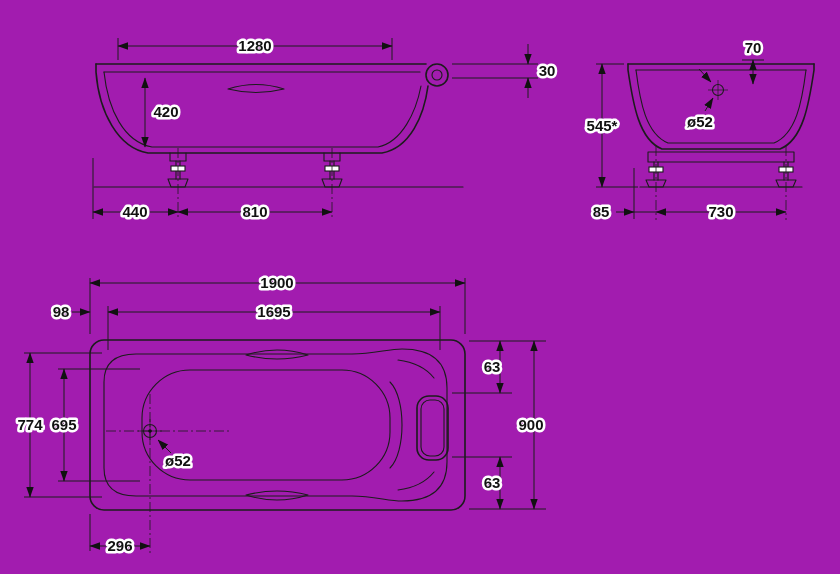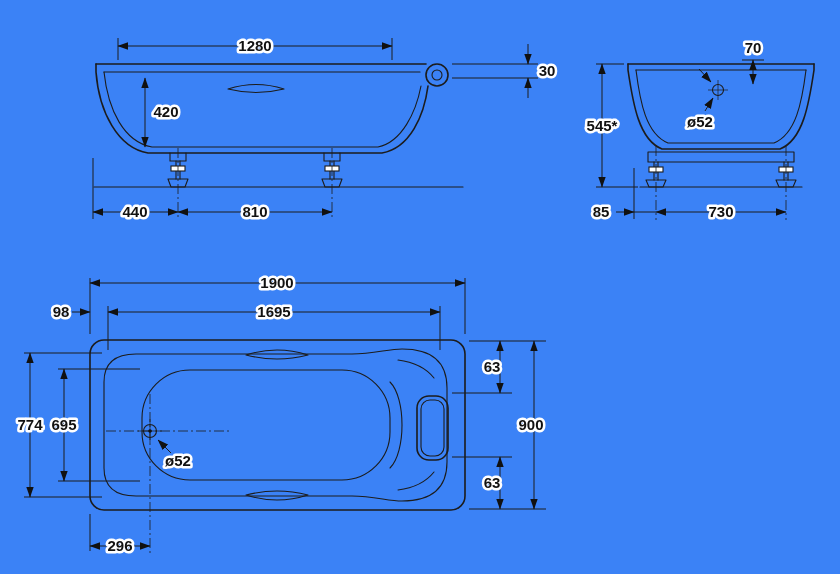--- a/index.html
+++ b/index.html
@@ -1,16 +1,16 @@
 <!DOCTYPE html>
 <html><head>
 <meta charset="utf-8">
 <style>
   html,body{margin:0;padding:0;background:#fff}
-  .canvas{position:relative;width:840px;height:574px;background:#3b82f6;overflow:hidden;
+  .canvas{position:relative;width:840px;height:574px;background:#a21caf;overflow:hidden;
           font-family:"Liberation Sans",sans-serif}
   svg{display:block}
   .obj{fill:none;stroke:#1c1c1c;stroke-width:1.6;stroke-linecap:round;stroke-linejoin:round}
   .thin{fill:none;stroke:#1c1c1c;stroke-width:1.1;stroke-linecap:round;stroke-linejoin:round}
   .xfine{fill:none;stroke:#1c1c1c;stroke-width:.7}
   .dim{fill:none;stroke:#1c1c1c;stroke-width:1}
   .cl{fill:none;stroke:#1c1c1c;stroke-width:.8;stroke-dasharray:10 3 2 3}
   .nut{fill:#fff;stroke:#1c1c1c;stroke-width:1.1}
   .dim-text{font:600 15px "Liberation Sans",sans-serif;fill:#111;
             stroke:#fff;stroke-width:5px;paint-order:stroke;stroke-linejoin:round;

